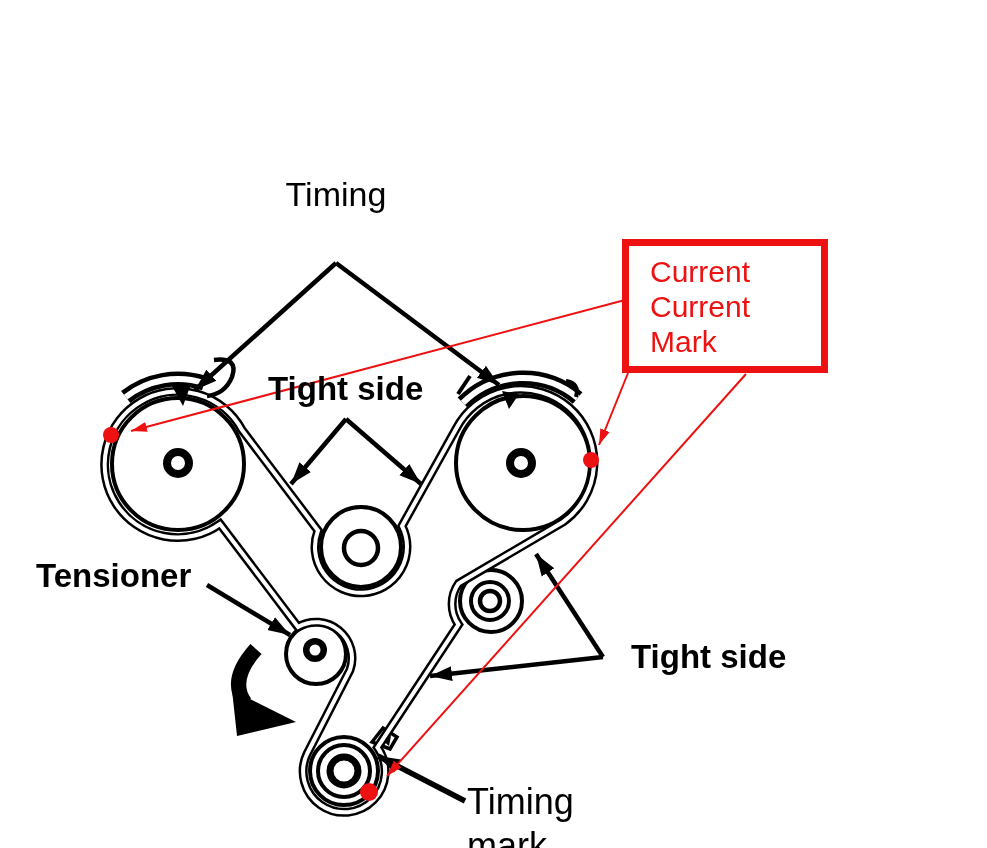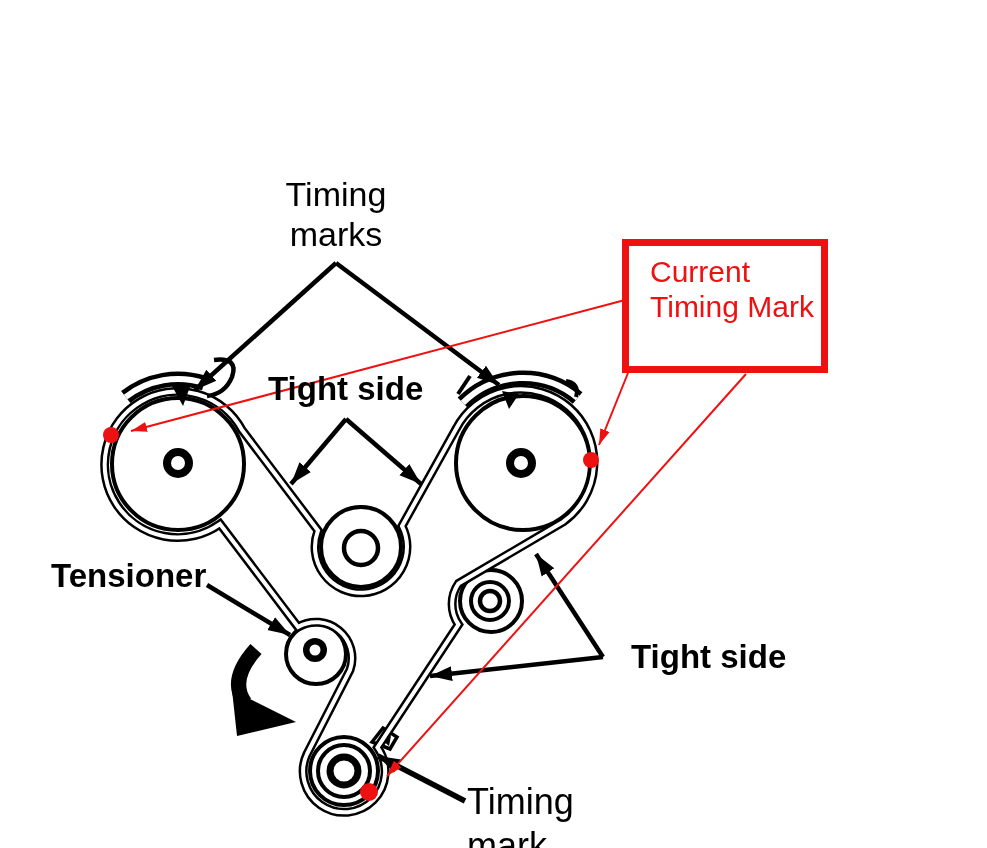--- a/index.html
+++ b/index.html
@@ -9,21 +9,21 @@
     background:#ffffff;
     font-family:"Liberation Sans", sans-serif;
   }
   .stage{position:absolute;inset:0;}
   svg{position:absolute;left:0;top:0;}
   .lbl{position:absolute;color:var(--ink);white-space:nowrap;}
   .lbl-reg{font-weight:400;}
   .lbl-bold{font-weight:700;}
   .timing-marks{left:260px;top:174px;width:152px;text-align:center;font-size:34px;line-height:40px;}
   .tight-left{left:268px;top:370px;font-size:33px;line-height:38px;}
-  .tensioner{left:51px;top:556px;font-size:33px;line-height:40px;}
+  .tensioner{left:36px;top:556px;font-size:33px;line-height:40px;}
   .tight-right{left:631px;top:638px;font-size:33px;line-height:38px;}
   .timing-mark-b{left:467px;top:780px;font-size:36px;line-height:44px;}
   .callout{
     position:absolute;left:622px;top:239px;width:206px;height:134px;
     box-sizing:border-box;border:7px solid var(--red);background:#ffffff;
     padding:8px 0 0 21px;color:var(--red);font-size:30px;line-height:35px;font-weight:400;
   }
   .ink{stroke:var(--ink);fill:none;}
   .wht{stroke:#ffffff;fill:none;}
   .inkf{fill:var(--ink);stroke:none;}
@@ -153,34 +153,33 @@
   <g>
     <path d="M 746 374 L 387 776" class="rd" stroke-width="2" marker-end="url(#ar)"></path>
   </g>
   <circle cx="111" cy="435" r="8" class="rdf"></circle>
   <circle cx="591" cy="460" r="8" class="rdf"></circle>
   <circle cx="369" cy="792" r="9" class="rdf"></circle>
 </svg>
 
   <div class="lbl lbl-reg timing-marks">
     <div>Timing</div>
-    <div>marks</div>
   </div>
 
   <div class="lbl lbl-bold tight-left">Tight side</div>
 
   <div class="lbl lbl-bold tensioner">
     <div>Tensioner</div>
   </div>
 
   <div class="lbl lbl-bold tight-right">Tight side</div>
 
   <div class="lbl lbl-reg timing-mark-b">
     <div>Timing</div>
     <div>mark</div>
   </div>
 
   <div class="callout">
     <div>Current</div>
-    <div>Timing Mark</div>
+    <div>Current Mark</div>
   </div>
 
 </div>
 
 </body></html>

